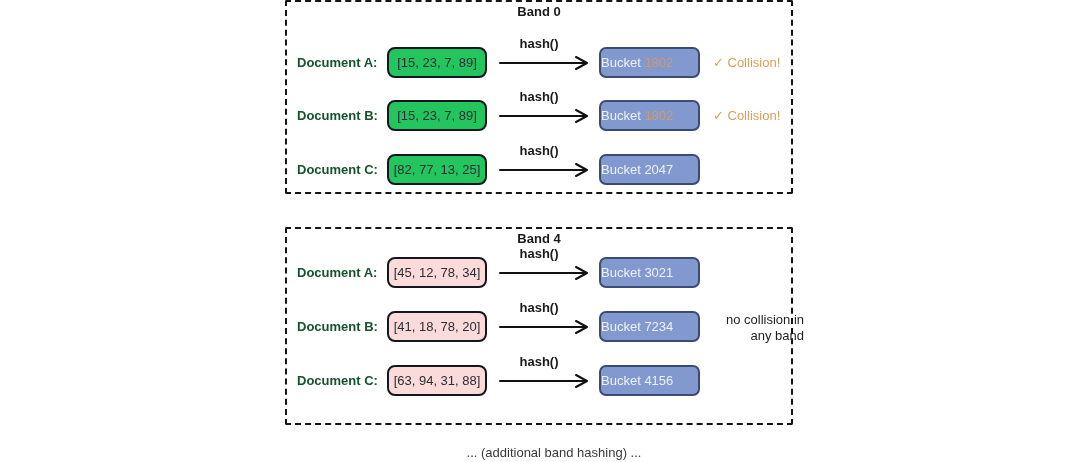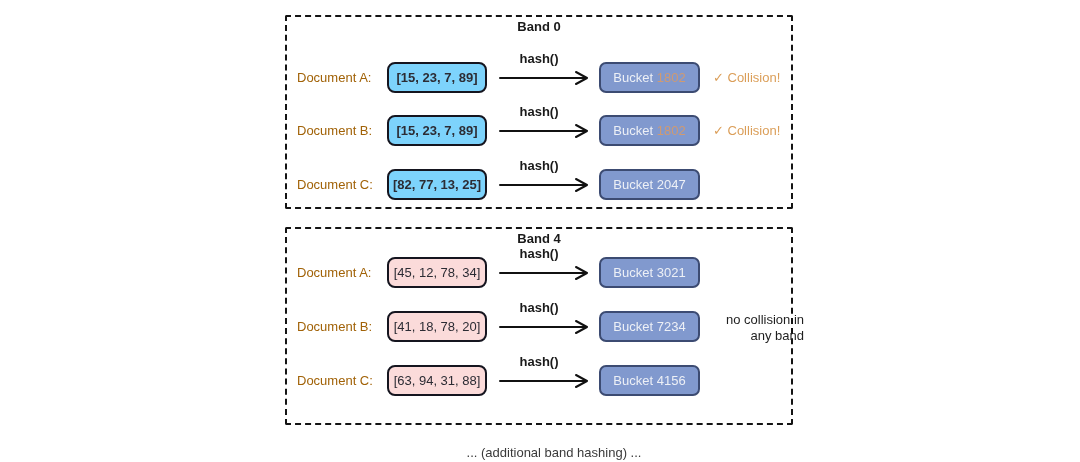--- a/index.html
+++ b/index.html
@@ -13,78 +13,78 @@
     overflow: hidden;
   }
   .band {
     position: absolute;
     left: 285px;
     width: 508px;
     border: 2px dashed #141414;
     border-radius: 2px;
     background: transparent;
   }
-  .band0 { top: 15px; height: 194px; }
+  .band0 { top: 0; height: 194px; }
   .band1 { top: 227px; height: 198px; }
   .band-title {
     position: absolute;
     top: 2px; left: 0; right: 0;
     text-align: center;
     font-size: 13px;
     font-weight: bold;
     color: #1a1a1a;
   }
   .row {
     position: absolute;
     left: 0;
     width: 504px;
     height: 31px;
   }
   .doc-label {
     position: absolute;
     left: 10px; top: 0;
     height: 31px; line-height: 31px;
     font-size: 13px;
-    font-weight: normal;
-    color: #a16207;
+    font-weight: bold;
+    color: #14532d;
     white-space: nowrap;
   }
   .sig-box {
     position: absolute;
     left: 100px; top: 0;
     width: 100px; height: 31px;
     line-height: 27px;
     text-align: center;
     font-size: 13px;
     color: #2c2c34;
     border: 2px solid #15151f;
     border-radius: 8px;
     white-space: nowrap;
   }
-  .sig-purple { background: #7dd3fc; font-weight: bold; }
+  .sig-purple { background: #22c55e; }
   .sig-pink   { background: #fbdbda; }
   .hash-label {
     position: absolute;
     left: 211px; top: -10px;
     width: 82px; height: 14px; line-height: 14px;
     text-align: center;
     font-size: 13px;
     color: #1a1a1a;
     font-weight: bold;
   }
   .arrow {
     position: absolute;
     left: 212px; top: 8px;
   }
   .bucket {
     position: absolute;
     left: 312px; top: 0;
     width: 101px; height: 31px;
     line-height: 27px;
-    text-align: center;
+    text-align: left;
     font-size: 13px;
     color: #edf0f6;
     background: #8199ce;
     border: 2px solid #3c4b72;
     border-radius: 7px;
     white-space: nowrap;
   }
   .bid-collision { color: #d09a72; }
   .note {
     position: absolute;

